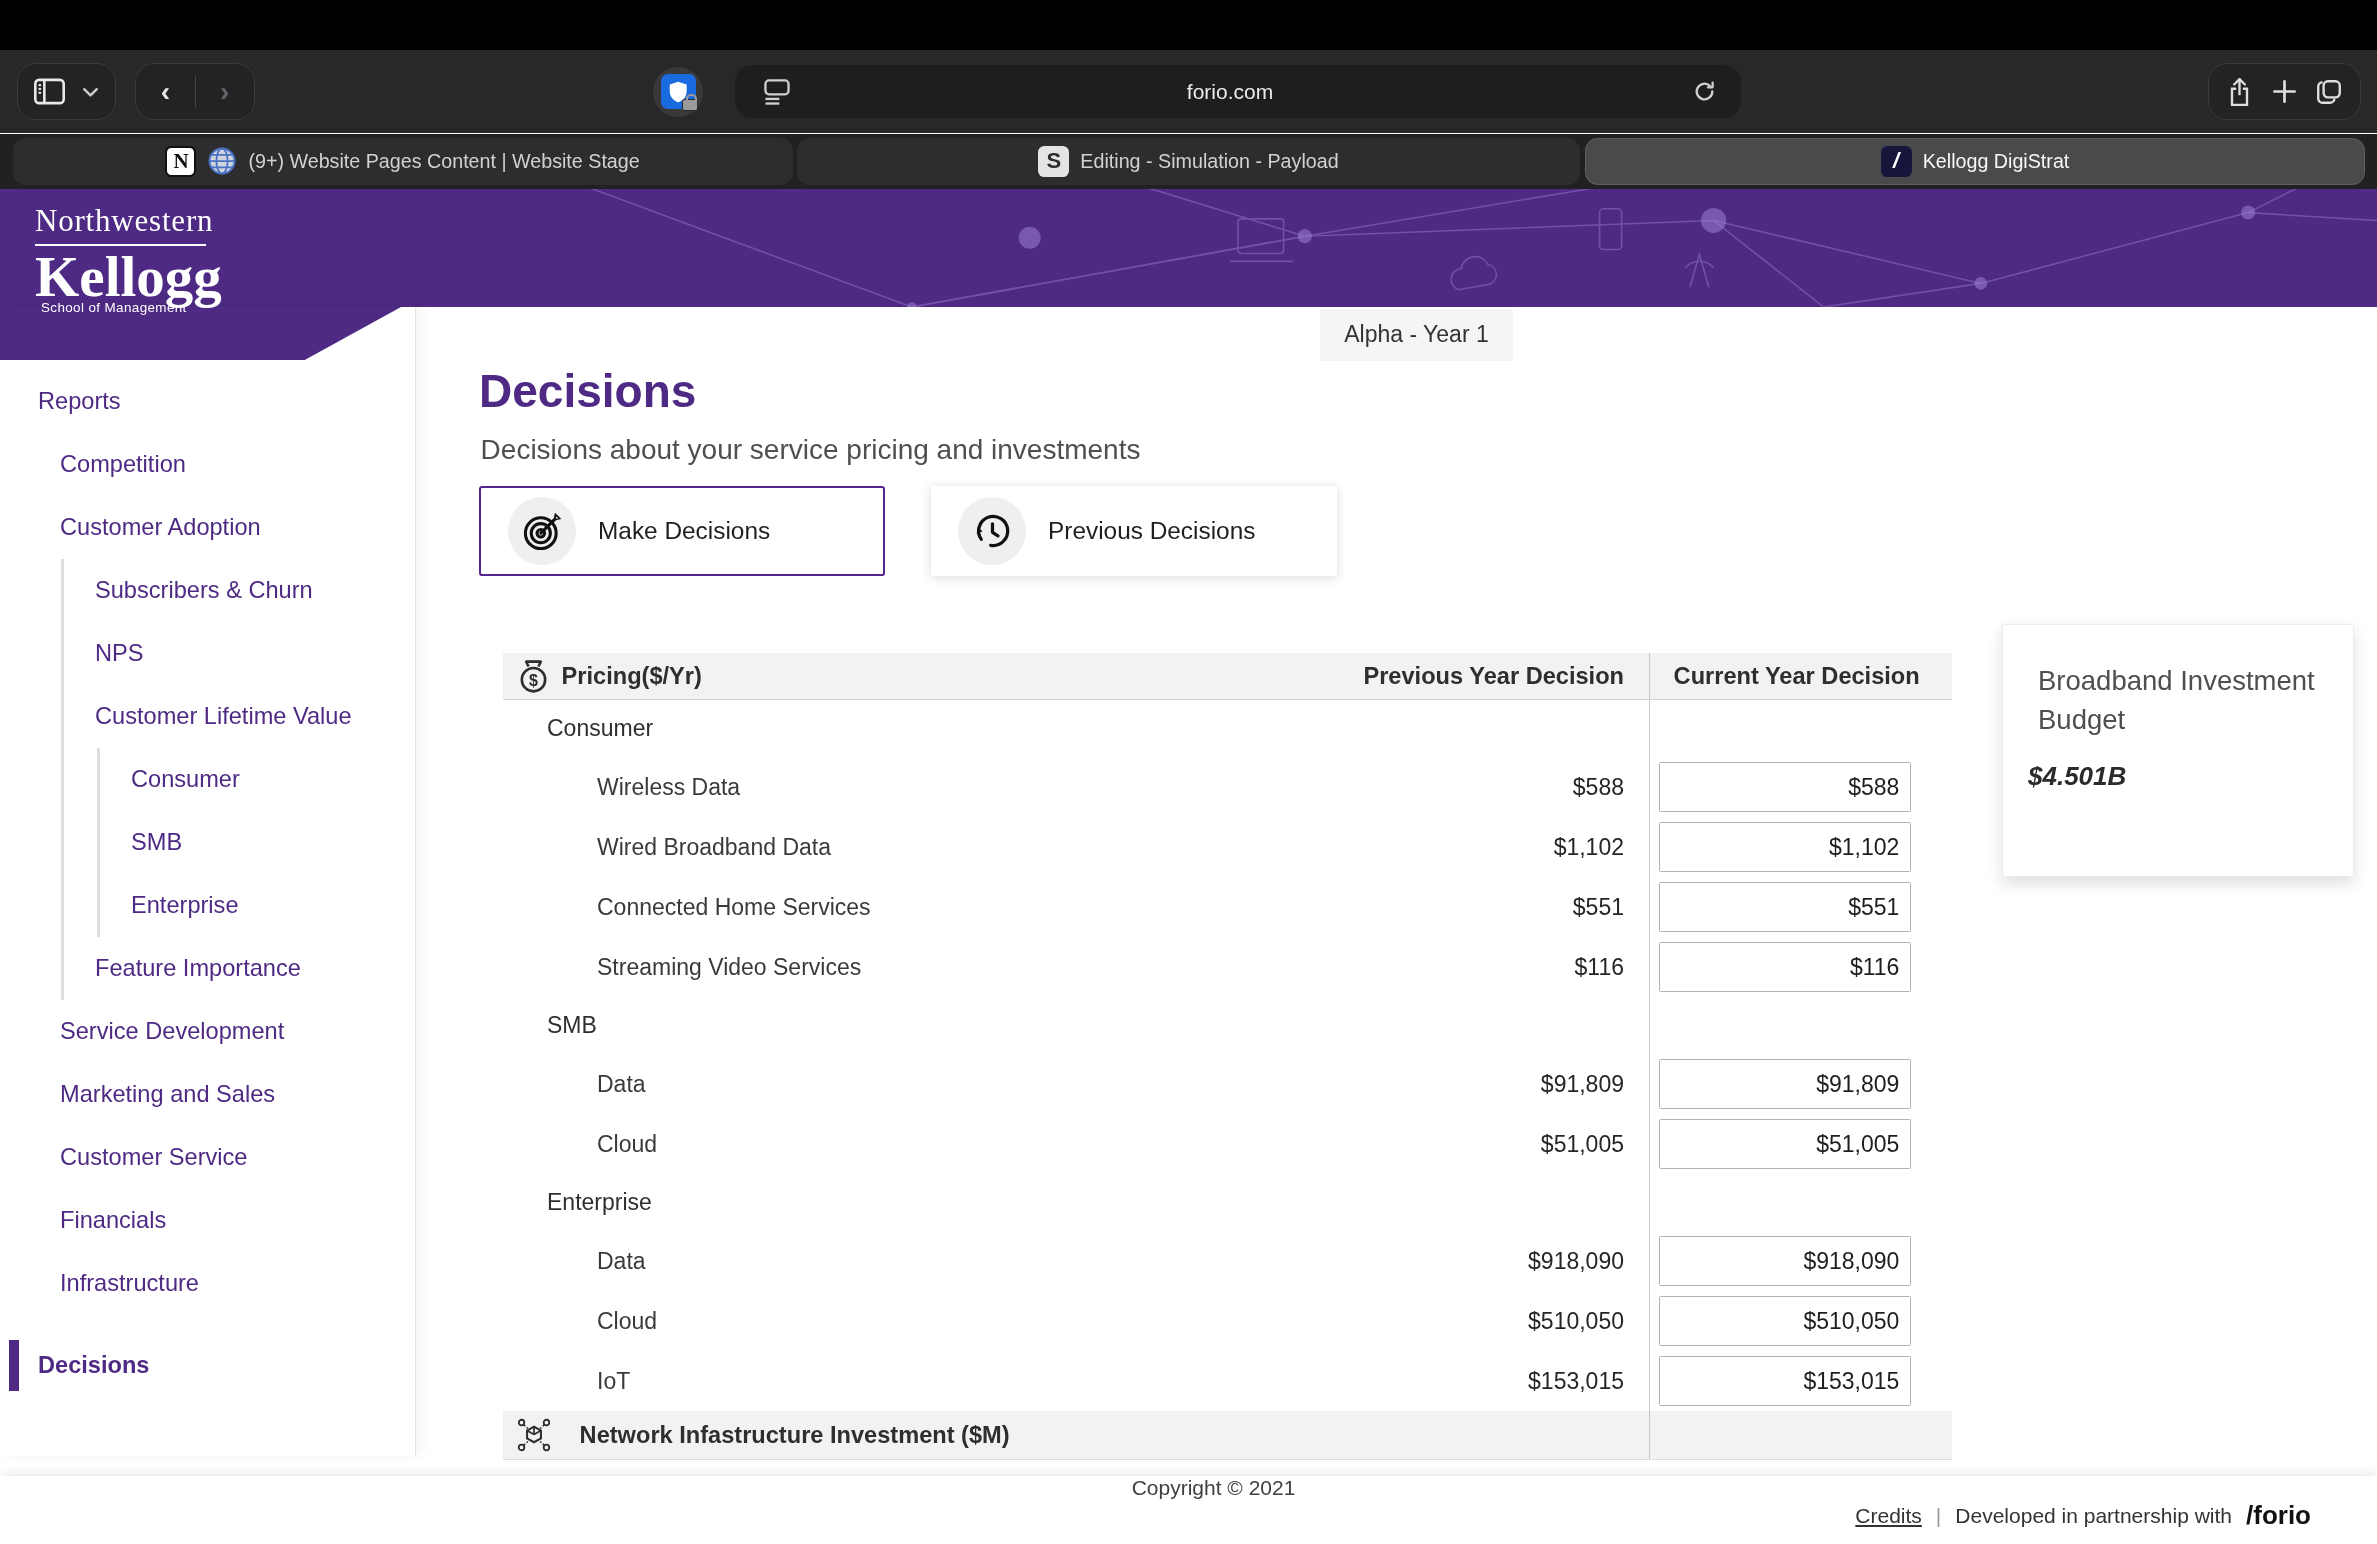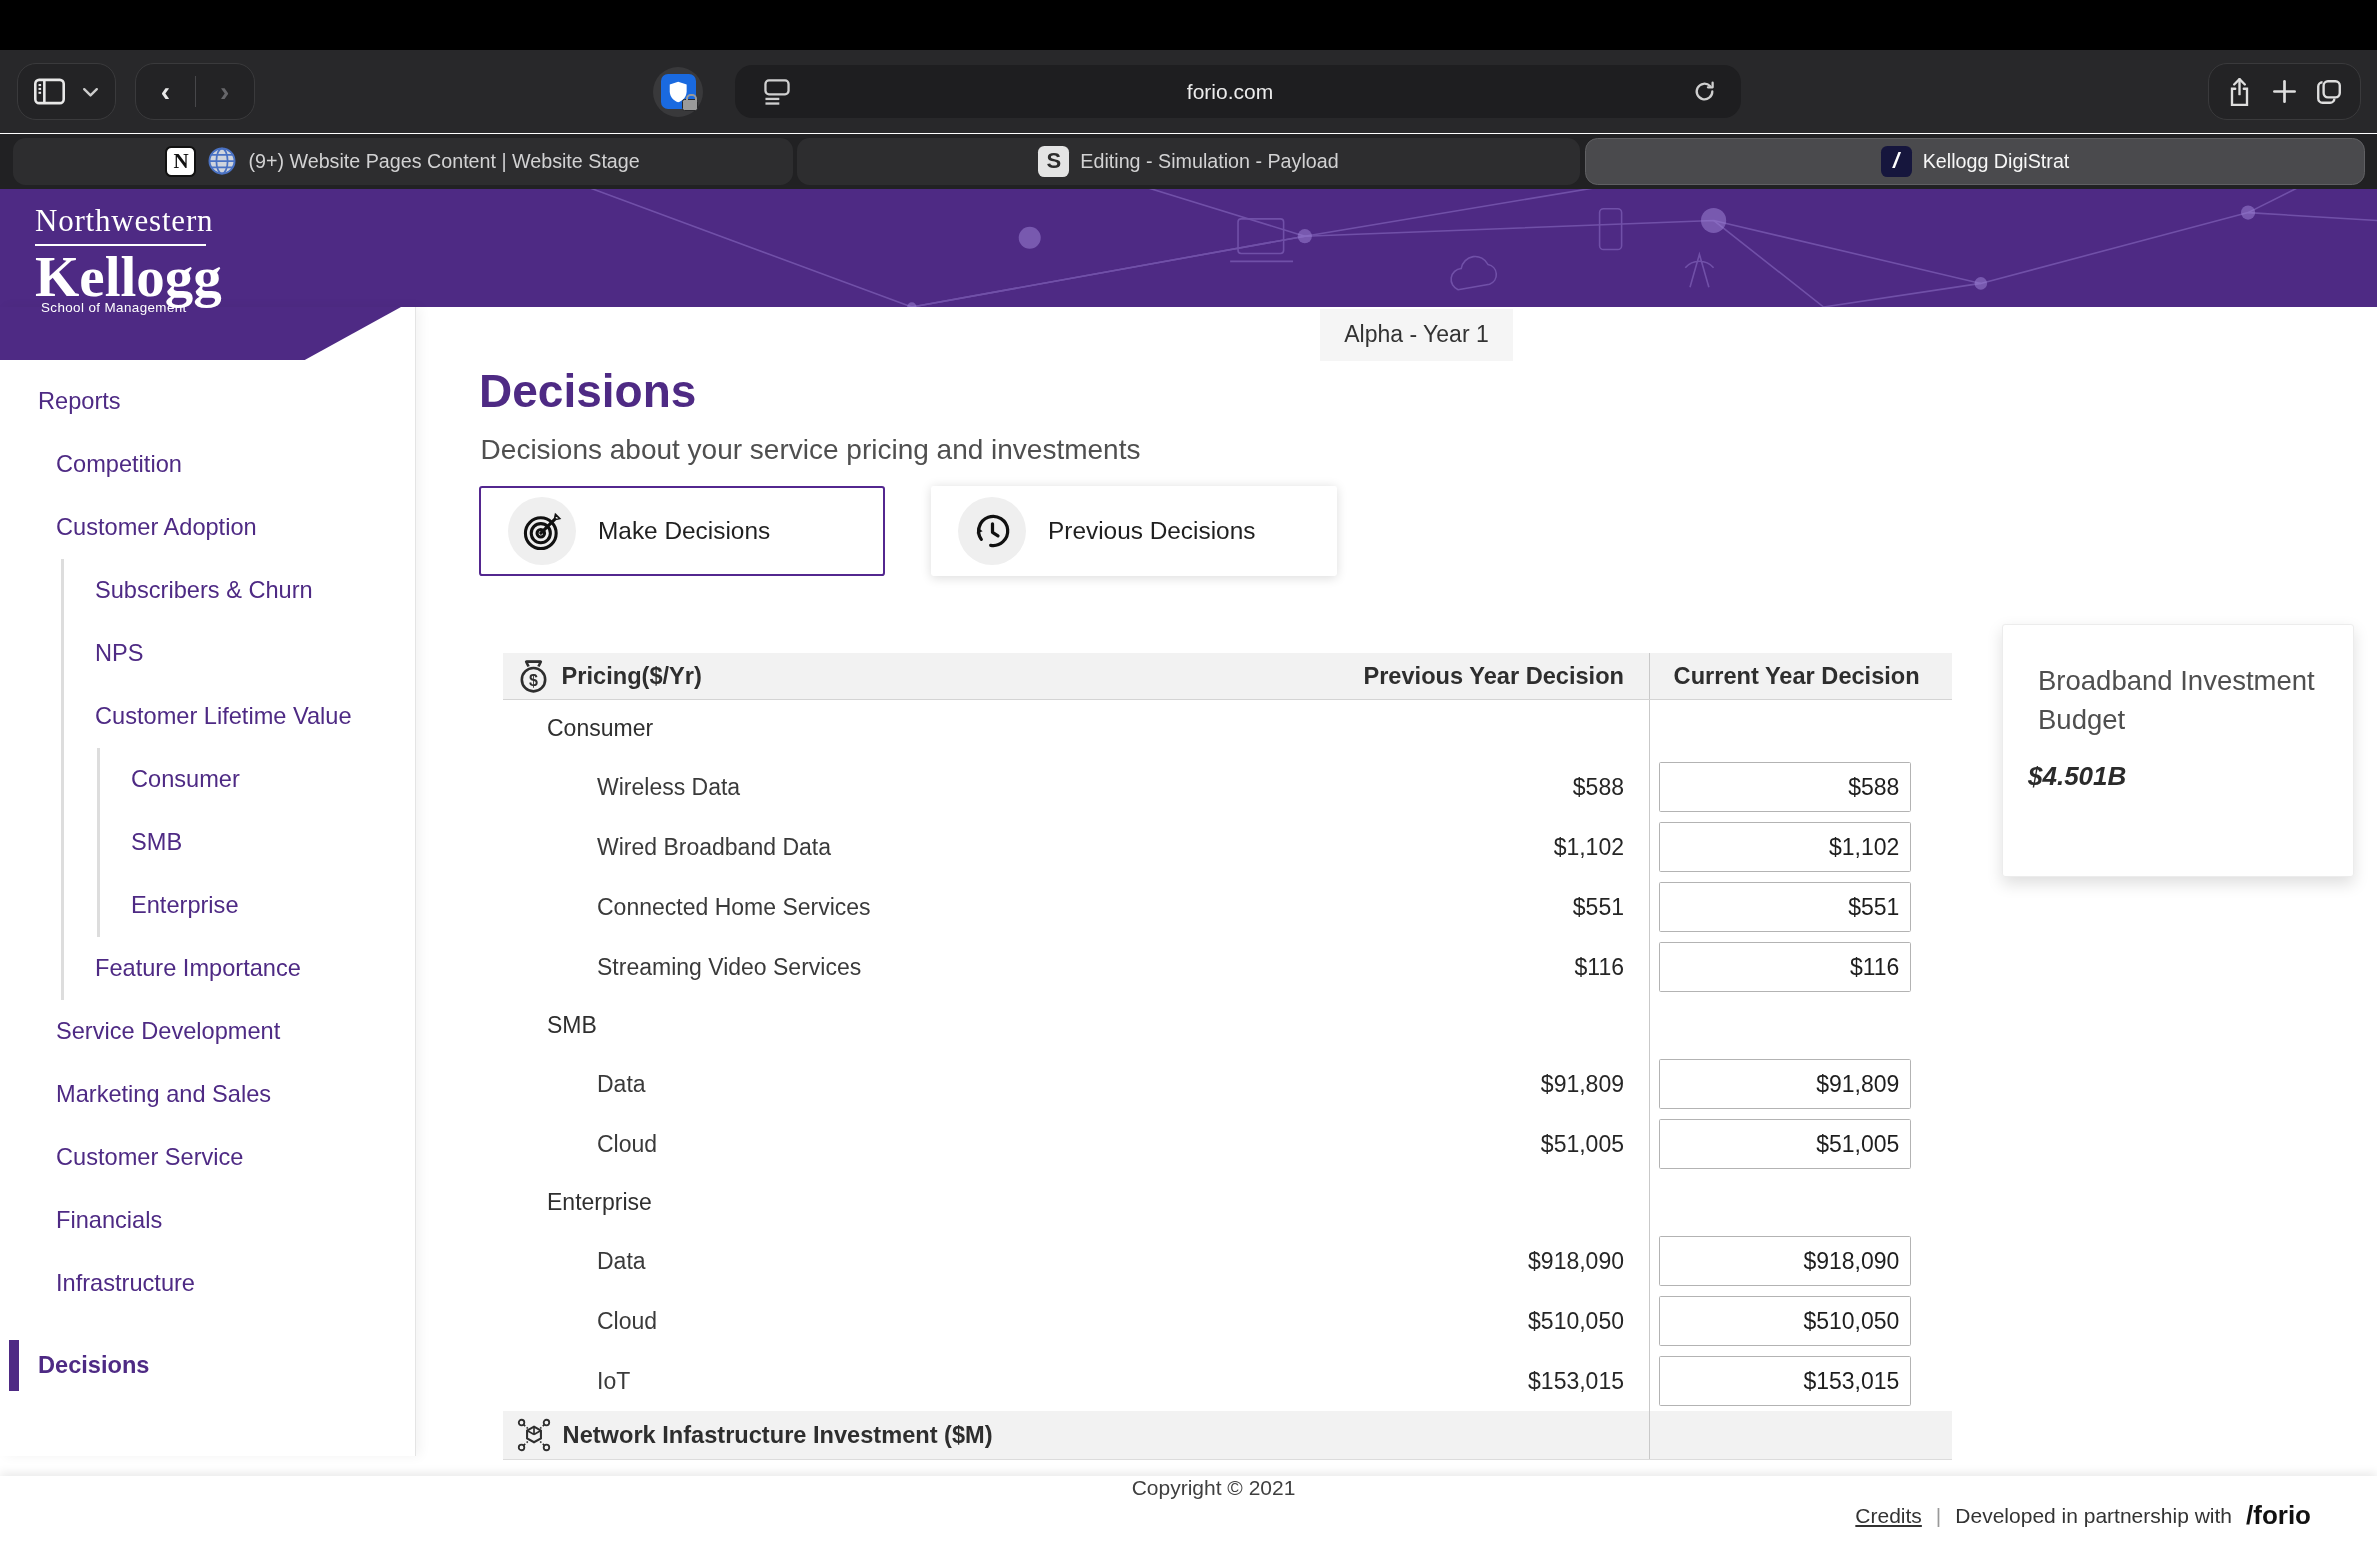--- a/index.html
+++ b/index.html
@@ -49,21 +49,21 @@
   .hdr-news { position:absolute; left:2001px; top:203px; width:102px; text-align:center; color:#fff; cursor:pointer; }
   .hdr-badge { position:absolute; left:69px; top:14px; width:35px; height:35px; border-radius:50%; background:#b9232b; color:#fff; font-size:20.4px; font-weight:bold; display:flex; align-items:center; justify-content:center; }
   .hdr-news-label { font-size:23px; font-weight:bold; margin-top:1.6px; }
   .hdr-user { position:absolute; left:2150px; top:204px; width:189px; text-align:center; color:#fff; cursor:pointer; }
   .hdr-user-row { display:flex; align-items:center; justify-content:center; gap:11px; font-size:23.6px; font-weight:bold; margin-top:1.6px; }
 
   
   .sidebar { position:absolute; left:0; top:307px; width:416px; height:1149px; background:#fff; border-right:0.8px solid #e4e4e4; box-shadow:4.7px 0 11px rgba(0,0,0,.05); z-index:3; }
   .sb-item { height:63px; display:flex; align-items:center; font-size:23.6px; color:#4E2A84; cursor:pointer; position:relative; }
   .l0 { padding-left:38px; }
-  .l1 { padding-left:28px;margin-left:28px; }
+  .l1 { padding-left:60px; }
   .grp { border-left:3.1px solid #ddd; margin-left:61px; }
   .grp .grp { margin-left:33px; }
   .grp > .sb-item { padding-left:31px; }
   .sb-item.active { font-weight:bold; margin-top:19px; }
   .sb-item.active:before { content:""; position:absolute; left:9.4px; top:6.3px; bottom:6.3px; width:9.4px; background:#4E2A84; }
 
   
   .main { position:absolute; left:457px; top:307px; width:1921px; height:1170px; background:#fff; }
   .chip { position:absolute; left:863px; top:1.6px; width:193px; height:52px; background:#f5f5f5; display:flex; align-items:center; justify-content:center; font-size:23px; color:#333; }
   .page-title { position:absolute; left:22px; top:57px; font-size:46px; font-weight:bold; color:#4E2A84; }
@@ -84,21 +84,21 @@
   .thead-title { font-size:23.6px; font-weight:bold; color:#2e2e2e; }
   .thead-prev { margin-left:auto; padding-right:25px; font-size:23.6px; font-weight:bold; color:#2e2e2e; }
   .thead-curr { padding-left:23.6px; font-size:23.6px; font-weight:bold; color:#2e2e2e; }
   .sec-row { height:57px; }
   .sec-row .t-left { padding-left:44px; font-size:23px; color:#2f2f2f; }
   .item-row { height:60px; }
   .item-row .t-left { padding-left:94px; font-size:23px; color:#3a3a3a; }
   .prev-val { margin-left:auto; padding-right:25px; font-size:23px; color:#262626; }
   .cell-input { margin-left:9.4px; width:252px; height:50px; border:1.6px solid #b3b3b3; border-radius:1.6px; background:#fff; text-align:right; padding-right:11px; font-size:23px; color:#1e1e1e; font-family:"Liberation Sans",sans-serif; }
   .thead2 { height:49px; background:#f2f2f2; border-bottom:1.6px solid #dcdcdc; }
-  .thead2 .t-left { padding-left:12.6px; gap:11px; }
+  .thead2 .t-left { padding-left:12.6px; gap:28px; }
 
   
   .budget { position:absolute; left:1545px; top:317px; width:352px; height:253px; background:#fff; border:0.8px solid #ececec; box-shadow:0 6.3px 15.7px rgba(0,0,0,.13); border-radius:3.1px; }
   .budget-title { margin:36px 0 0 35px; font-size:27.5px; line-height:39px; color:#4f4f4f; width:283px; }
   .budget-value { margin:22px 0 0 25px; font-size:26px; font-weight:bold; color:#2b2b2b;font-style:italic; }
 
   
   .footer { position:absolute; left:0; bottom:0; width:100%; height:68px; background:#fff; box-shadow:0 -3.1px 9.4px rgba(0,0,0,.09); z-index:7; display:flex; align-items:center;flex-direction:column; }
   .foot-copy { margin-left:50px; font-size:21px; color:#3f3f3f; }
   .foot-right { margin-left:auto; margin-right:66px; display:flex; align-items:center; gap:14px; font-size:21px; color:#333; }

